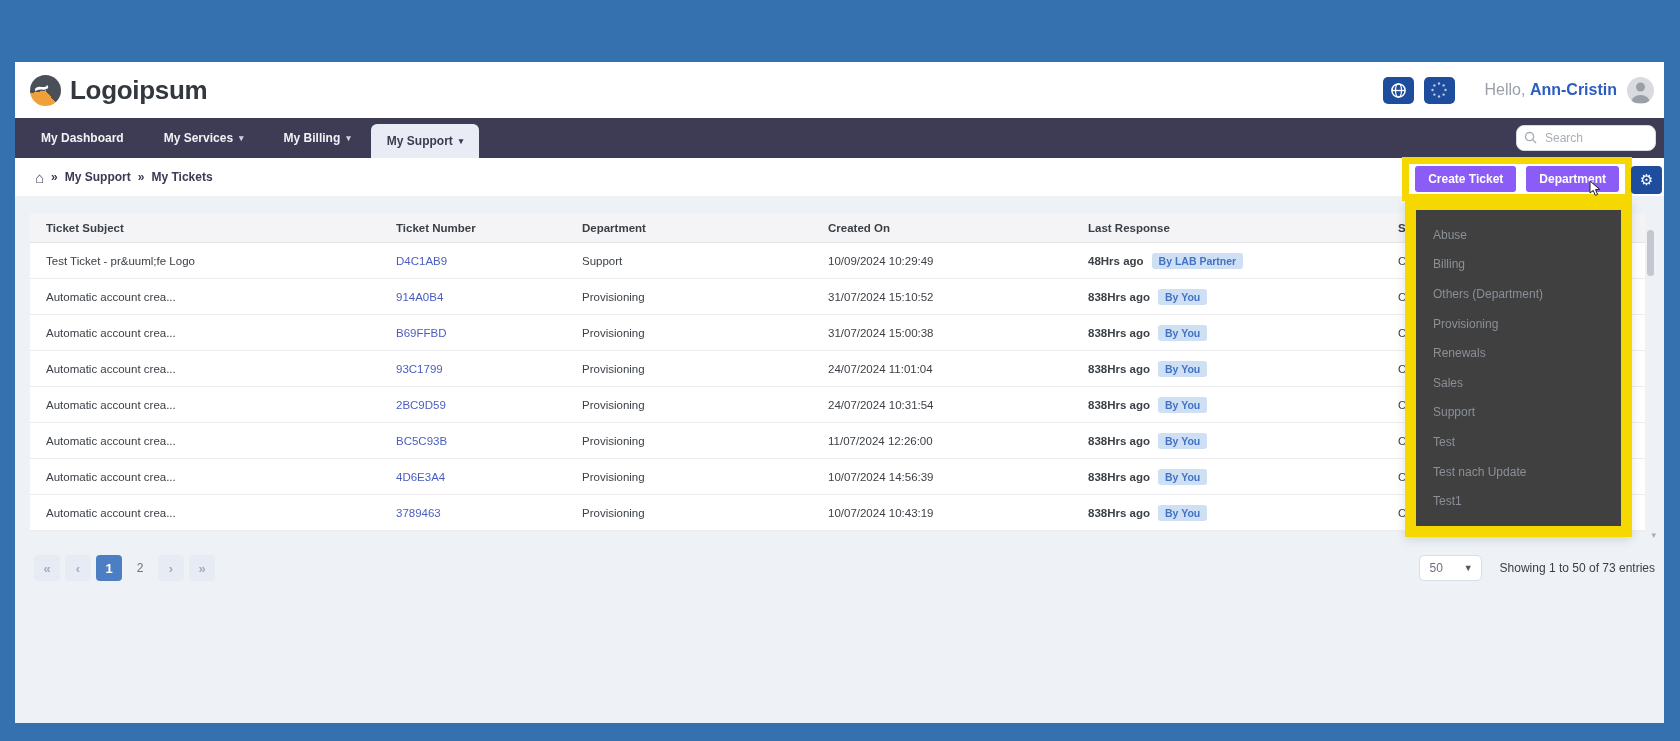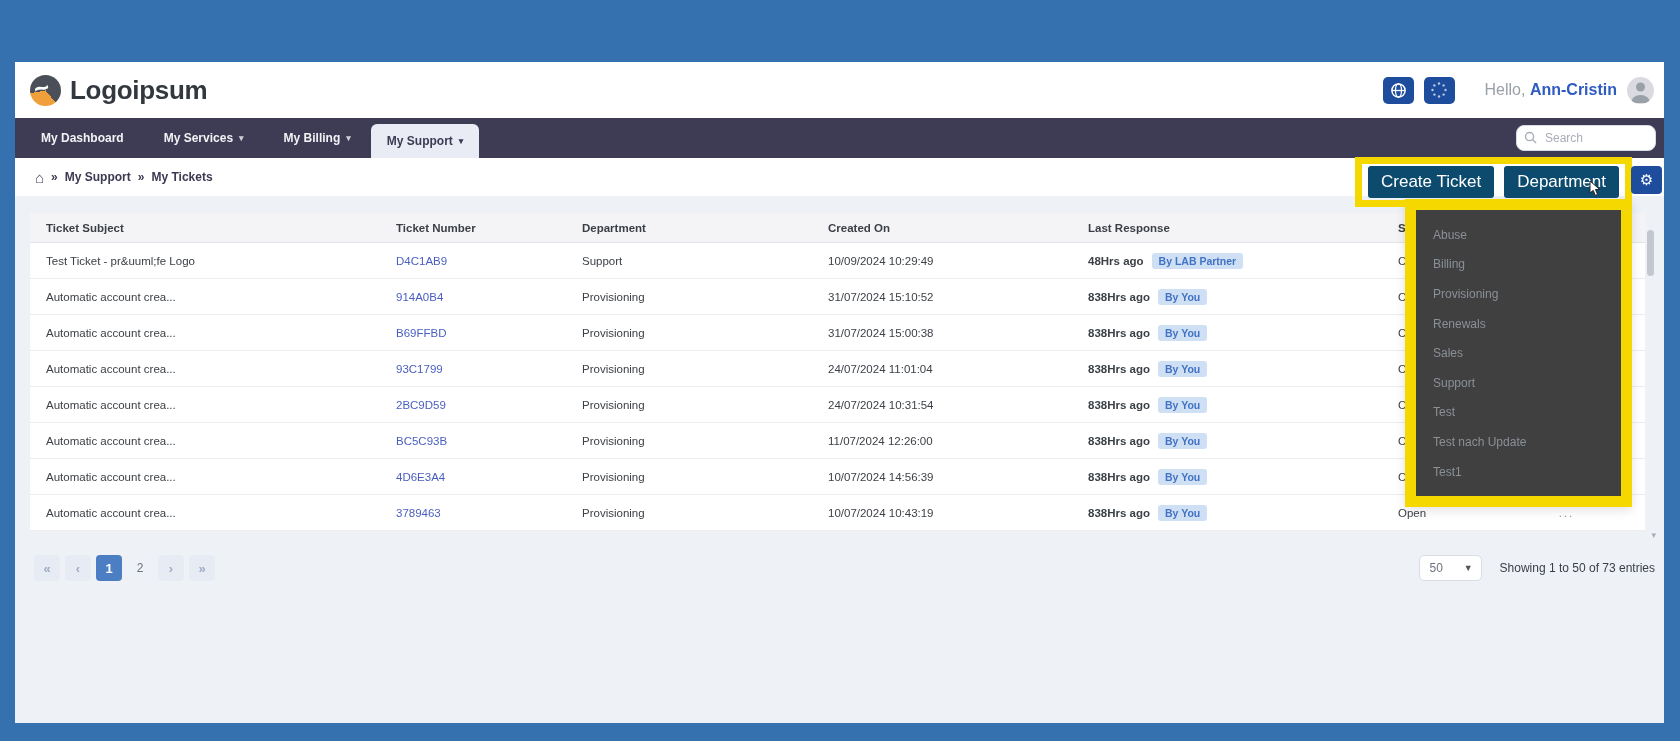--- a/index.html
+++ b/index.html
@@ -44,22 +44,22 @@
   .crumb-bar { height:38px; background:#ffffff; display:flex; align-items:center;
     padding:0 15px 0 20px; }
   .crumb { display:flex; align-items:center; gap:7px; font-size:12px; font-weight:bold; color:#3b3a52; }
   .crumb .home { font-size:15px; color:#4a4a5e; cursor:pointer; }
   .crumb .sep { color:#3b3a52; }
   .crumb .link { cursor:pointer; }
 
   
   .annot-buttons { position:absolute; top:95px; right:32px; z-index:25;
     border:7px solid #f4d800; padding:2px 6px; display:flex; gap:10px; align-items:center; }
-  .blue-btn { background:#0c4a6e; color:#ffffff; border:none; border-radius:3px;
-    font-size:17px; font-weight:normal; padding:6px 13px; cursor:pointer;
+  .blue-btn { background:#8b5cf6; color:#ffffff; border:none; border-radius:3px;
+    font-size:12px; font-weight:bold; padding:6px 13px; cursor:pointer;
     font-family:"Liberation Sans", sans-serif; white-space:nowrap; }
   .gear-btn { position:absolute; top:104px; right:2px; width:31px; height:28px;
     background:#1e4d9e; color:#fff; border:none; border-radius:4px; font-size:15px;
     cursor:pointer; z-index:25; }
 
   
   .annot-dropdown { position:absolute; top:137px; right:32px; width:227px; z-index:20;
     border:11px solid #f4d800; background:#404040; box-shadow:0 3px 10px rgba(0,0,0,.12); }
   .dd-list { list-style:none; padding:10px 0; }
   .dd-list li { font-size:12px; color:#8a9097; padding:7.8px 17px; cursor:pointer; }
@@ -191,20 +191,21 @@
     </button>
 
     <svg class="cursor-ico" width="13" height="17" viewBox="0 0 13 17">
       <path d="M1 1 L1 13 L4.2 10.4 L6.3 15.4 L8.6 14.4 L6.5 9.6 L10.6 9.3 Z" fill="#ffffff" stroke="#222" stroke-width="1"></path>
     </svg>
 
     <div class="annot-dropdown">
       <ul class="dd-list">
         <li>Abuse</li>
         <li>Billing</li>
+        <li>Others (Department)</li>
         <li>Provisioning</li>
         <li>Renewals</li>
         <li>Sales</li>
         <li>Support</li>
         <li>Test</li>
         <li>Test nach Update</li>
         <li>Test1</li>
       </ul>
     </div>
 

